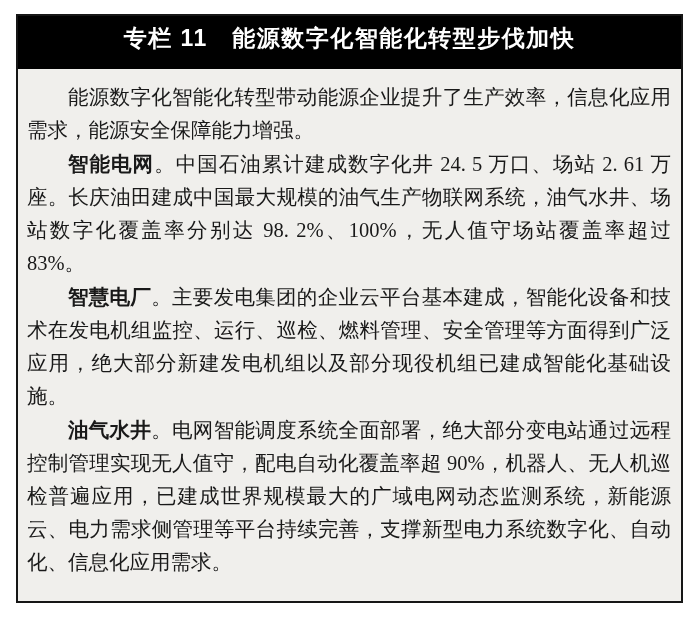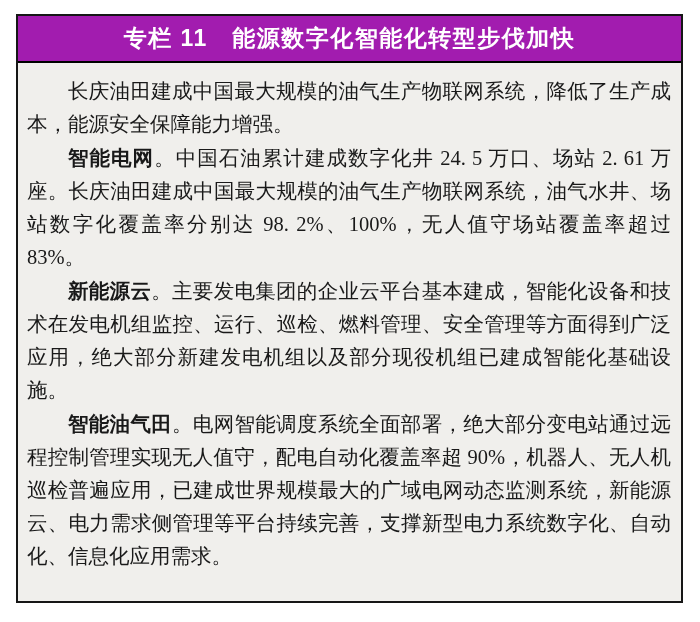--- a/index.html
+++ b/index.html
@@ -20,22 +20,22 @@
     top: 14px;
     width: 667px;
     height: 589px;
     box-sizing: border-box;
     border: 2px solid #161616;
     background: #f0efec;
     overflow: hidden;
   }
   .panel-header {
     height: 45px;
-    background: #a21caf;
-    border-bottom: 2px solid #000000;
+    background: #000000;
+    border-bottom: 8px solid #000000;
     display: flex;
     align-items: center;
     justify-content: center;
   }
   .panel-title {
     color: #ffffff;
     font-family: "Liberation Sans", "DejaVu Sans", sans-serif;
     font-weight: bold;
     font-size: 23px;
     letter-spacing: 1.5px;
@@ -58,18 +58,18 @@
   }
 </style>
 </head>
 <body>
 
 <div class="panel">
   <div class="panel-header">
     <span class="panel-title">专栏 11　能源数字化智能化转型步伐加快</span>
   </div>
   <div class="panel-body">
-    <p><span class="lead"></span><span>长庆油田建成中国最大规模的油气生产物联网系统，降低了生产成本，能源安全保障能力增强。</span></p>
+    <p><span class="lead"></span><span>能源数字化智能化转型带动能源企业提升了生产效率，信息化应用需求，能源安全保障能力增强。</span></p>
     <p><span class="lead">智能电网</span><span>。中国石油累计建成数字化井 24. 5 万口、场站 2. 61 万座。长庆油田建成中国最大规模的油气生产物联网系统，油气水井、场站数字化覆盖率分别达 98. 2%、100%，无人值守场站覆盖率超过 83%。</span></p>
-    <p><span class="lead">新能源云</span><span>。主要发电集团的企业云平台基本建成，智能化设备和技术在发电机组监控、运行、巡检、燃料管理、安全管理等方面得到广泛应用，绝大部分新建发电机组以及部分现役机组已建成智能化基础设施。</span></p>
-    <p><span class="lead">智能油气田</span><span>。电网智能调度系统全面部署，绝大部分变电站通过远程控制管理实现无人值守，配电自动化覆盖率超 90%，机器人、无人机巡检普遍应用，已建成世界规模最大的广域电网动态监测系统，新能源云、电力需求侧管理等平台持续完善，支撑新型电力系统数字化、自动化、信息化应用需求。</span></p>
+    <p><span class="lead">智慧电厂</span><span>。主要发电集团的企业云平台基本建成，智能化设备和技术在发电机组监控、运行、巡检、燃料管理、安全管理等方面得到广泛应用，绝大部分新建发电机组以及部分现役机组已建成智能化基础设施。</span></p>
+    <p><span class="lead">油气水井</span><span>。电网智能调度系统全面部署，绝大部分变电站通过远程控制管理实现无人值守，配电自动化覆盖率超 90%，机器人、无人机巡检普遍应用，已建成世界规模最大的广域电网动态监测系统，新能源云、电力需求侧管理等平台持续完善，支撑新型电力系统数字化、自动化、信息化应用需求。</span></p>
   </div>
 </div>
 
 </body></html>

